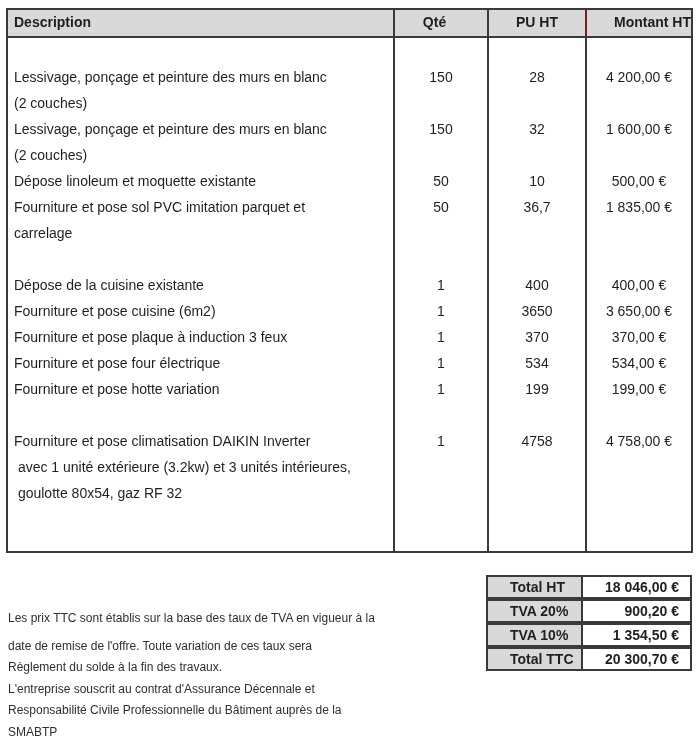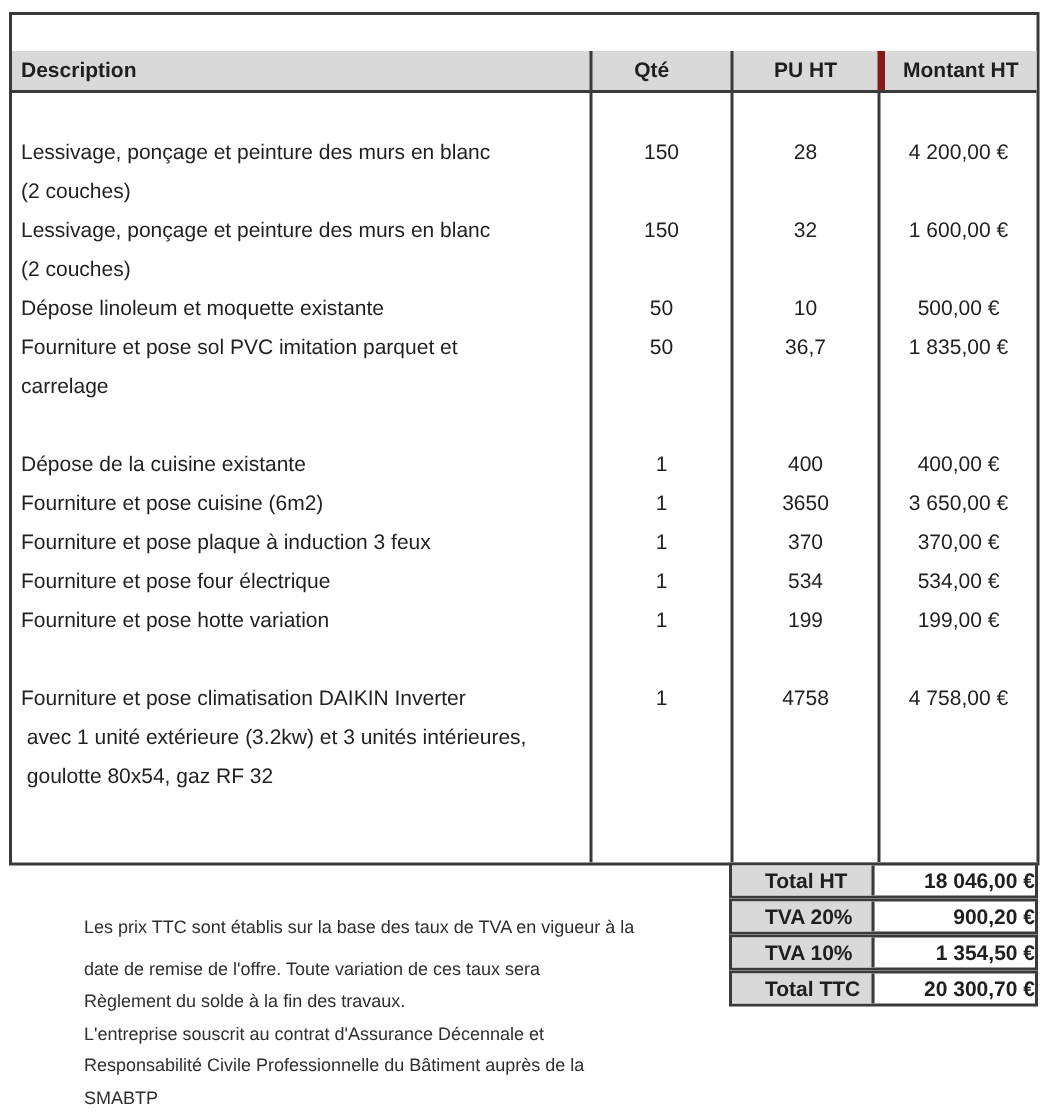--- a/index.html
+++ b/index.html
@@ -11,27 +11,27 @@
   .page{position:absolute;inset:0;}
 
   
   .main-table{
     position:absolute;left:6px;top:8px;width:687px;
     border:2px solid #3a3a3a;box-sizing:border-box;background:#fff;
   }
   .thead{
     display:grid;grid-template-columns:385px 94px 98px 106px;
     background:#d9d9d9;border-bottom:2px solid #3a3a3a;
-    height:26px;line-height:24px;font-weight:bold;font-size:14px;margin-top:24px;
+    height:26px;line-height:24px;font-weight:bold;font-size:14px;
   }
   .th{box-sizing:border-box;white-space:nowrap;overflow:hidden;}
   .th.desc{padding-left:6px;text-align:left;}
   .th.qty{border-left:2px solid #3a3a3a;text-align:center;padding-right:13px;}
   .th.pu{border-left:2px solid #3a3a3a;text-align:center;}
-  .th.amount{border-left:5px solid #7f1d1d;text-align:center;}
+  .th.amount{border-left:2px solid #7f1d1d;text-align:right;}
 
   .tbody{position:relative;height:513px;overflow:hidden;}
   .vline{position:absolute;top:0;bottom:0;width:2px;background:#3a3a3a;}
   .vline.v1{left:385px;}
   .vline.v2{left:479px;}
   .vline.v3{left:577px;}
 
   .row{display:grid;grid-template-columns:385px 94px 98px 106px;align-items:start;}
   .row .cell{box-sizing:border-box;font-size:14px;line-height:26px;}
   .cell.desc{padding-left:6px;}
@@ -39,25 +39,25 @@
   .cell.qty,.cell.pu,.cell.amount{text-align:center;padding-left:2px;}
 
   
   .totals{position:absolute;left:486px;top:575px;width:206px;}
   .trow{
     display:grid;grid-template-columns:95px 1fr;
     border:2px solid #3a3a3a;box-sizing:border-box;
     height:24px;line-height:20px;font-size:14px;font-weight:bold;background:#fff;
   }
   .tlabel{background:#d9d9d9;border-right:2px solid #3a3a3a;padding-left:22px;box-sizing:border-box;white-space:nowrap;}
-  .tvalue{text-align:right;white-space:nowrap;}
+  .tvalue{text-align:right;padding-right:11px;white-space:nowrap;}
 
   
   .footer{position:absolute;left:8px;top:608px;width:478px;color:#2e2e2e;}
-  .fline{font-size:12px;line-height:21.5px;white-space:nowrap;margin-left:48px;}
+  .fline{font-size:12px;line-height:21.5px;white-space:nowrap;}
   .fline.first{margin-bottom:6px;}
 </style>
 </head>
 <body>
 
 <div class="page">
 
   <div class="main-table">
     <div class="thead">
       <div class="th desc">Description</div>

